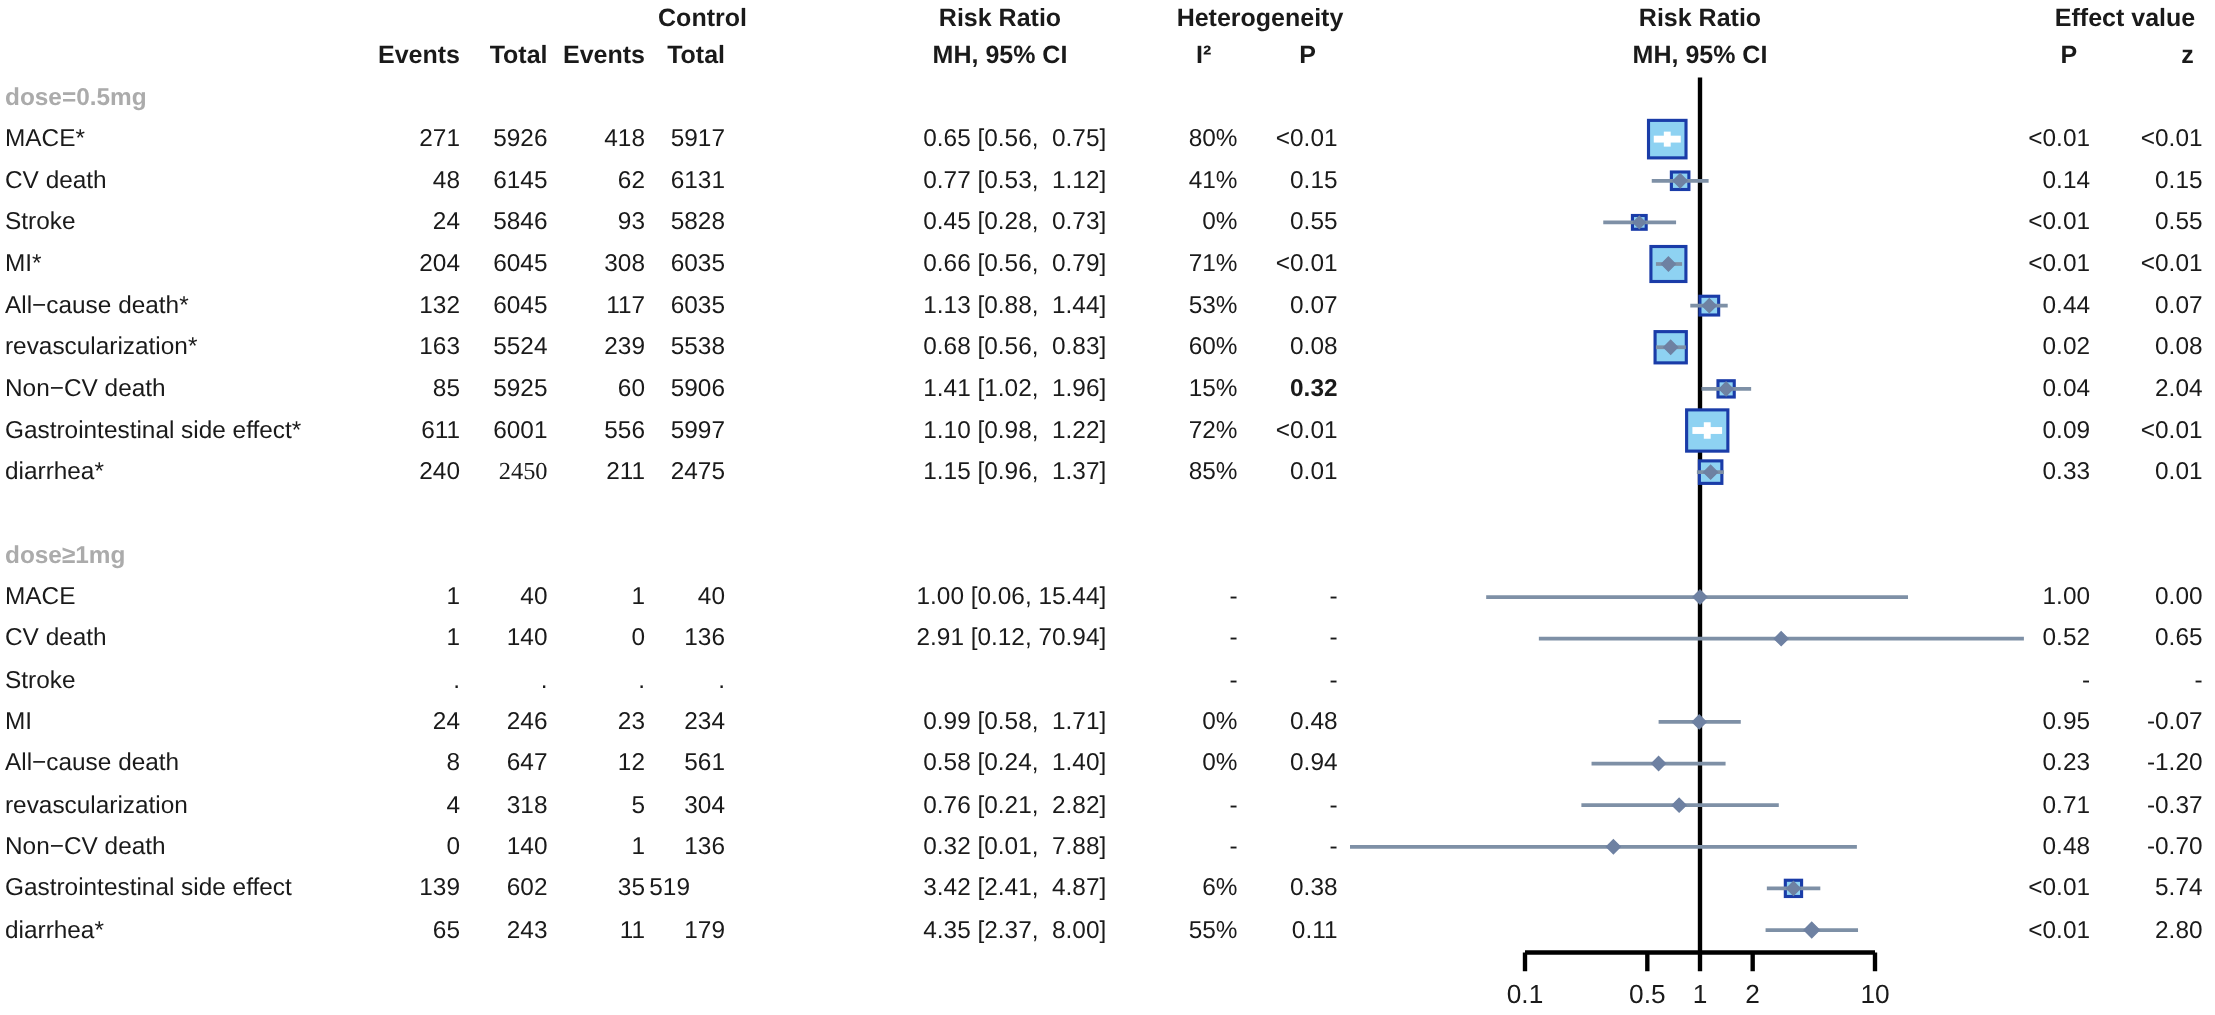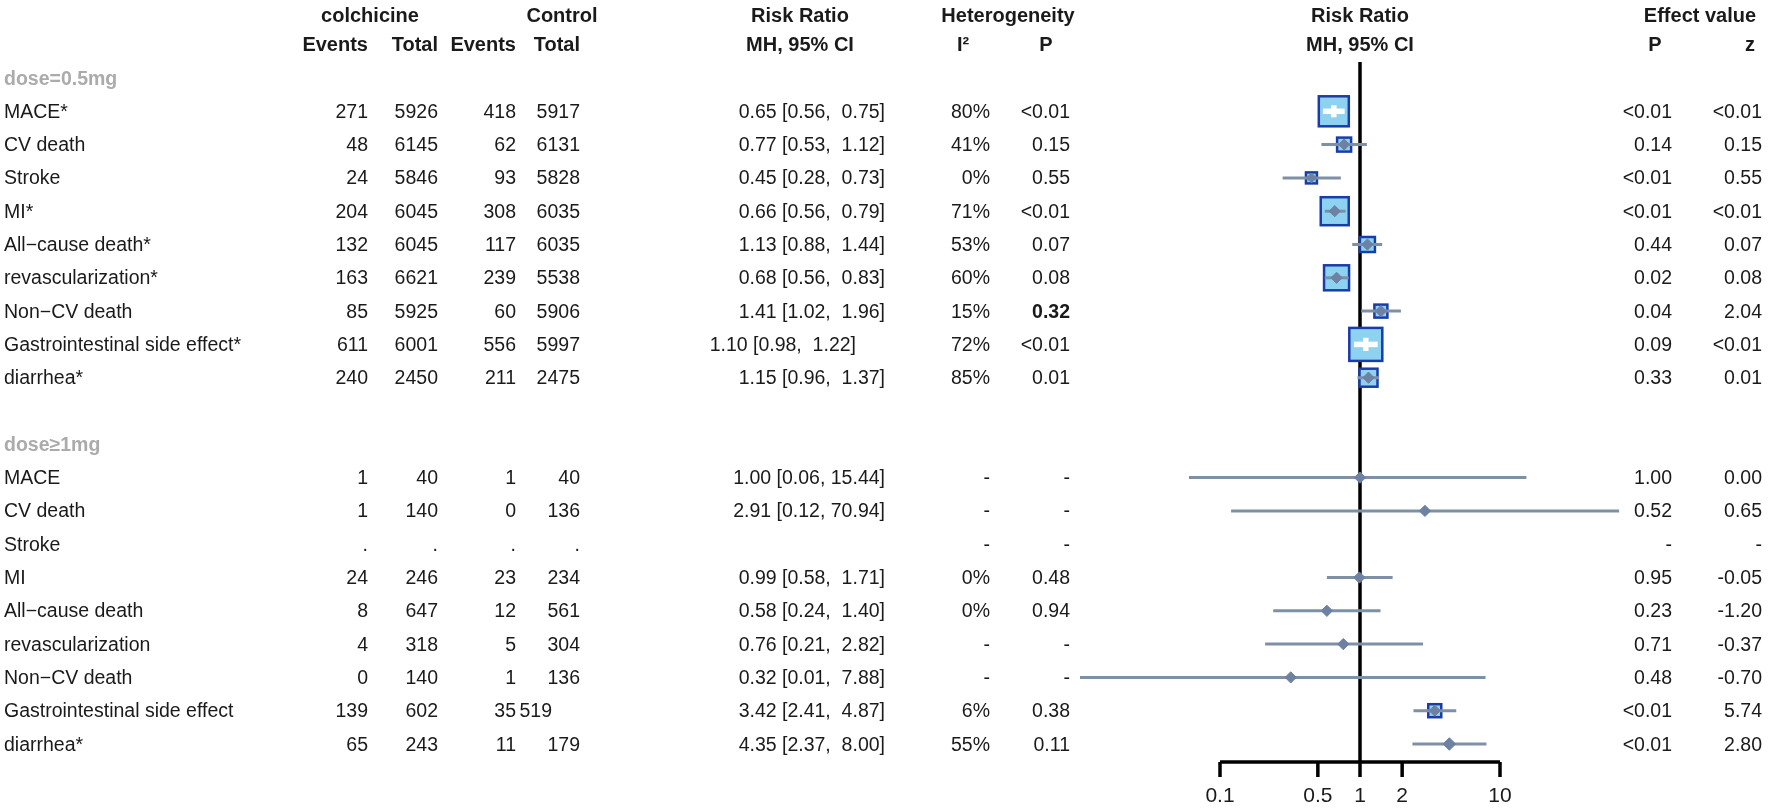--- a/index.html
+++ b/index.html
@@ -71,21 +71,20 @@
       <polygon points="1343.3139029193107,638.4749999999999 1348.9389029193107,644.0999999999999 1343.3139029193107,649.7249999999999 1337.6889029193107,644.0999999999999" fill="#6e81a2" stroke="#6e81a2"></polygon>
       <line x1="1080" y1="677.4" x2="1485.5136704485378" y2="677.4" stroke="#7e90a6" stroke-width="3"></line>
       <polygon points="1290.7209969647868,671.775 1296.3459969647868,677.4 1290.7209969647868,683.025 1285.0959969647868,677.4" fill="#6e81a2" stroke="#6e81a2"></polygon>
       <rect x="1428.263654847859" y="704.1999999999999" width="13" height="13" fill="#8ed2f2" stroke="#1a3ca8" stroke-width="2.5"></rect>
       <line x1="1413.4823859604817" y1="710.6999999999999" x2="1456.2540545700488" y2="710.6999999999999" stroke="#7e90a6" stroke-width="3"></line>
       <polygon points="1434.763654847859,705.1687499999999 1440.294904847859,710.6999999999999 1434.763654847859,716.2312499999999 1429.232404847859,710.6999999999999" fill="#6e81a2" stroke="#6e81a2"></polygon>
       <line x1="1412.4647684414144" y1="744" x2="1486.432598178872" y2="744" stroke="#7e90a6" stroke-width="3"></line>
       <polygon points="1449.3884959736492,737.75 1455.6384959736492,744 1449.3884959736492,750.25 1443.1384959736492,744" fill="#6e81a2" stroke="#6e81a2"></polygon>
     </svg>
 
-  <div class="cell hdr ca" style="left:280px;top:-1px;width:180px;">colchicine</div>
   <div class="cell hdr ca" style="left:472px;top:-1px;width:180px;">Control</div>
   <div class="cell hdr ca" style="left:705px;top:-1px;width:190px;">Risk Ratio</div>
   <div class="cell hdr ca" style="left:908px;top:-1px;width:200px;">Heterogeneity</div>
   <div class="cell hdr ca" style="left:1260px;top:-1px;width:200px;">Risk Ratio</div>
   <div class="cell hdr ca" style="left:1600px;top:-1px;width:200px;">Effect value</div>
 
   <div class="cell hdr ra" style="left:258px;top:28px;width:110px;">Events</div>
   <div class="cell hdr ra" style="left:338px;top:28px;width:100px;">Total</div>
   <div class="cell hdr ra" style="left:406px;top:28px;width:110px;">Events</div>
   <div class="cell hdr ra" style="left:480px;top:28px;width:100px;">Total</div>
@@ -154,21 +153,21 @@
         <div class="cell ra" style="left:460px;top:228px;width:120px;">6035</div>
         <div class="cell ra" style="left:665px;top:228px;width:220px;">1.13 [0.88,  1.44]</div>
         <div class="cell ra" style="left:890px;top:228px;width:100px;">53%</div>
         <div class="cell ra" style="left:972px;top:228px;width:98px;">0.07</div>
         <div class="cell ra" style="left:1572px;top:228px;width:100px;">0.44</div>
         <div class="cell ra" style="left:1662px;top:228px;width:100px;">0.07</div>
       </div>
       <div>
         <div class="cell " style="left:4px;top:261.29999999999995px;width:300px;">revascularization*</div>
         <div class="cell ra" style="left:248px;top:261.29999999999995px;width:120px;">163</div>
-        <div class="cell ra" style="left:318px;top:261.29999999999995px;width:120px;">6621</div>
+        <div class="cell ra" style="left:318px;top:261.29999999999995px;width:120px;">5524</div>
         <div class="cell ra" style="left:396px;top:261.29999999999995px;width:120px;">239</div>
         <div class="cell ra" style="left:460px;top:261.29999999999995px;width:120px;">5538</div>
         <div class="cell ra" style="left:665px;top:261.29999999999995px;width:220px;">0.68 [0.56,  0.83]</div>
         <div class="cell ra" style="left:890px;top:261.29999999999995px;width:100px;">60%</div>
         <div class="cell ra" style="left:972px;top:261.29999999999995px;width:98px;">0.08</div>
         <div class="cell ra" style="left:1572px;top:261.29999999999995px;width:100px;">0.02</div>
         <div class="cell ra" style="left:1662px;top:261.29999999999995px;width:100px;">0.08</div>
       </div>
       <div>
         <div class="cell " style="left:4px;top:294.59999999999997px;width:300px;">Non−CV death</div>
@@ -181,30 +180,30 @@
         <div class="cell ra" style="left:972px;top:294.59999999999997px;width:98px;font-weight:bold;">0.32</div>
         <div class="cell ra" style="left:1572px;top:294.59999999999997px;width:100px;">0.04</div>
         <div class="cell ra" style="left:1662px;top:294.59999999999997px;width:100px;">2.04</div>
       </div>
       <div>
         <div class="cell " style="left:4px;top:327.9px;width:300px;">Gastrointestinal side effect*</div>
         <div class="cell ra" style="left:248px;top:327.9px;width:120px;">611</div>
         <div class="cell ra" style="left:318px;top:327.9px;width:120px;">6001</div>
         <div class="cell ra" style="left:396px;top:327.9px;width:120px;">556</div>
         <div class="cell ra" style="left:460px;top:327.9px;width:120px;">5997</div>
-        <div class="cell ra" style="left:636px;top:327.9px;width:220px;text-align:right;">1.10 [0.98,  1.22]</div>
+        <div class="cell ra" style="left:665px;top:327.9px;width:220px;text-align:right;">1.10 [0.98,  1.22]</div>
         <div class="cell ra" style="left:890px;top:327.9px;width:100px;">72%</div>
         <div class="cell ra" style="left:972px;top:327.9px;width:98px;">&lt;0.01</div>
         <div class="cell ra" style="left:1572px;top:327.9px;width:100px;">0.09</div>
         <div class="cell ra" style="left:1662px;top:327.9px;width:100px;">&lt;0.01</div>
       </div>
       <div>
         <div class="cell " style="left:4px;top:361.2px;width:300px;">diarrhea*</div>
         <div class="cell ra" style="left:248px;top:361.2px;width:120px;">240</div>
-        <div class="cell ra" style="left:318px;top:361.2px;width:120px;">2450</div>
+        <div class="cell ra" style="left:318px;top:361.2px;width:120px;font-family:Liberation Serif, serif;">2450</div>
         <div class="cell ra" style="left:396px;top:361.2px;width:120px;">211</div>
         <div class="cell ra" style="left:460px;top:361.2px;width:120px;">2475</div>
         <div class="cell ra" style="left:665px;top:361.2px;width:220px;">1.15 [0.96,  1.37]</div>
         <div class="cell ra" style="left:890px;top:361.2px;width:100px;">85%</div>
         <div class="cell ra" style="left:972px;top:361.2px;width:98px;">0.01</div>
         <div class="cell ra" style="left:1572px;top:361.2px;width:100px;">0.33</div>
         <div class="cell ra" style="left:1662px;top:361.2px;width:100px;">0.01</div>
       </div>
       <div class="cell grp" style="left:4px;top:427.79999999999995px;width:300px;">dose≥1mg</div>
       <div>
@@ -246,21 +245,21 @@
       <div>
         <div class="cell " style="left:4px;top:561px;width:300px;">MI</div>
         <div class="cell ra" style="left:248px;top:561px;width:120px;">24</div>
         <div class="cell ra" style="left:318px;top:561px;width:120px;">246</div>
         <div class="cell ra" style="left:396px;top:561px;width:120px;">23</div>
         <div class="cell ra" style="left:460px;top:561px;width:120px;">234</div>
         <div class="cell ra" style="left:665px;top:561px;width:220px;">0.99 [0.58,  1.71]</div>
         <div class="cell ra" style="left:890px;top:561px;width:100px;">0%</div>
         <div class="cell ra" style="left:972px;top:561px;width:98px;">0.48</div>
         <div class="cell ra" style="left:1572px;top:561px;width:100px;">0.95</div>
-        <div class="cell ra" style="left:1662px;top:561px;width:100px;">-0.05</div>
+        <div class="cell ra" style="left:1662px;top:561px;width:100px;">-0.07</div>
       </div>
       <div>
         <div class="cell " style="left:4px;top:594.3px;width:300px;">All−cause death</div>
         <div class="cell ra" style="left:248px;top:594.3px;width:120px;">8</div>
         <div class="cell ra" style="left:318px;top:594.3px;width:120px;">647</div>
         <div class="cell ra" style="left:396px;top:594.3px;width:120px;">12</div>
         <div class="cell ra" style="left:460px;top:594.3px;width:120px;">561</div>
         <div class="cell ra" style="left:665px;top:594.3px;width:220px;">0.58 [0.24,  1.40]</div>
         <div class="cell ra" style="left:890px;top:594.3px;width:100px;">0%</div>
         <div class="cell ra" style="left:972px;top:594.3px;width:98px;">0.94</div>

